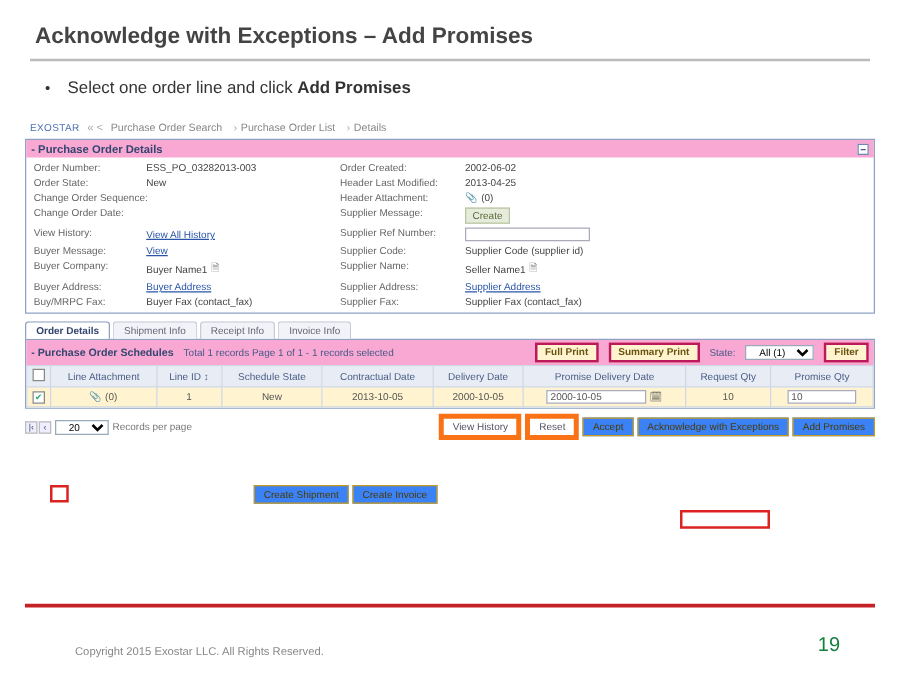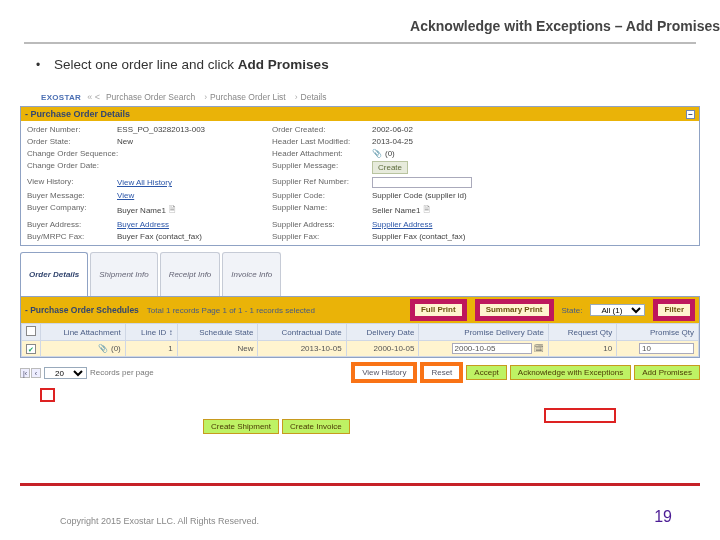--- a/index.html
+++ b/index.html
@@ -6,24 +6,23 @@
   body {
     font-family: Arial, Helvetica, sans-serif;
     width: 720px; height: 540px;
     background: #fff;
     color: #333;
     position: relative;
     overflow: hidden;
   }
   .slide-title {
     padding: 18px 0 6px 28px;
-    font-size: 14px;
+    font-size: 18px;
     font-weight: bold;
     color: #444;
-    text-align: right;
   }
   .hr { height: 2px; background: #bbb; margin: 2px 24px 10px 24px; }
   .bullet-row {
     display: flex; align-items: flex-start;
     padding: 2px 40px 10px 36px;
     font-size: 13.5px; color: #333;
   }
   .bullet-dot { width: 18px; flex: 0 0 18px; font-size: 12px; line-height: 18px; }
   .bullet-text { line-height: 18px; }
   .bold { font-weight: bold; }
@@ -32,31 +31,31 @@
     margin: 6px 20px 0 20px;
     font-size: 8.5px;
     color: #555;
   }
   .app .crumb-bar {
     display: flex; align-items: center; gap: 6px;
     padding: 2px 4px 4px 4px;
     color: #888;
   }
   .brand {
-    font-weight: bold; color: #4b6fb3; font-size: 8px; letter-spacing: .3px; margin-left: 17px;
+    font-weight: normal; color: #4b6fb3; font-size: 8px; letter-spacing: .3px;
   }
   .nav-dots { color: #aaa; font-size: 9px; }
   .crumb { color: #888; }
   .crumb-sep::before { content: "›"; margin: 0 3px; color: #aaa; }
 
   .panel {
     border: 1px solid #8fa2c4;
   }
   .panel-header {
-    background: #eab308;
+    background: #f9a8d4;
     color: #33466f;
     font-weight: bold;
     font-size: 9px;
     padding: 2px 4px;
     display: flex; align-items: center; justify-content: space-between;
   }
   .panel-header .collapse-icon {
     width: 9px; height: 9px; line-height: 8px; text-align: center;
     border: 1px solid #6f86b3; background: #fff; color: #33466f; font-size: 8px;
   }
@@ -79,42 +78,42 @@
   .txtfield.w80 { width: 80px; }
   .txtfield.w55 { width: 55px; }
   .create-btn {
     display: inline-block; background: #e7ebdc; border: 1px solid #b9c4a0;
     color: #5b6a3a; font-size: 8px; padding: 0 5px; line-height: 11px; cursor:pointer;
   }
 
   .tabs { margin-top: 6px; display: flex; gap: 2px; font-size: 8px; }
   .tab {
     border: 1px solid #c6cbd6; border-bottom: none; background: #f1f3f8;
-    color: #667; padding: 17px 8px; border-radius: 3px 3px 0 0; cursor:pointer;font-style:italic;
+    color: #667; padding: 2px 8px; border-radius: 3px 3px 0 0; cursor:pointer;
   }
   .tab.active { background: #fff; color: #33466f; font-weight: bold; border-color:#8fa2c4;}
   .schedule-panel .panel-header {
     display: flex; gap: 8px; align-items: center; font-size: 8.5px;
   }
   .schedule-panel .panel-header .sched-title { font-weight: bold; }
   .schedule-panel .panel-header .sched-info { font-weight: normal; color:#445a86; font-size:8px;}
   .print-btn {
-    background: #fff4cf; border: 5px solid #be185d; color:#6a5310;
+    background: #fff4cf; border: 2px solid #be185d; color:#6a5310;
     padding: 0 6px; line-height: 12px; font-size: 8px; cursor:pointer;
   }
   .spacer { flex: 1; }
   .state-drop {
     background: #fff; border: 1px solid #9ab; font-size: 8px; padding: 0 6px; height:12px;
   }
 
   .grid {
     width: 100%; border-collapse: collapse; font-size: 8px; color:#555; background:#fff;
   }
   .grid th, .grid td {
-    border: 1px solid #cfd7e5; padding: 2px 4px; text-align: right; white-space: nowrap;
+    border: 1px solid #cfd7e5; padding: 2px 4px; text-align: center; white-space: nowrap;
   }
   .grid th { background: #e8edf5; color:#4a5d85; font-weight:normal; }
   .grid tr.sel td { background: #fff4cf; }
   .chk { width:10px; height:10px; border:1px solid #888; background:#fff; display:inline-block; text-align:center; line-height:9px; font-size:7px; }
   .chk.checked::before { content:"✔"; color:#2a6; }
 
   .highlight-red {
     position: absolute; border: 2px solid #d22; pointer-events: none;
   }
   .hl1 { left: 40px; top: 388px; width: 15px; height: 14px; }
@@ -127,31 +126,31 @@
   .pager-arrows {
     display:flex; gap:1px;
   }
   .pager-arrows span {
     width:10px; height:10px; border:1px solid #bbb; background:#eef; text-align:center; line-height:9px; font-size:7px; color:#446;
   }
   .plain-btn {
     background:#fff; border:4px solid #f97316; color:#556; padding:0 7px; line-height:13px; font-size:8px; cursor:pointer;
   }
   .gold-btn {
-    background:#bef264; border:1px solid #c79a1e; color:#4a3a05; padding:0 7px; line-height:13px; font-size:8px; cursor:pointer;
+    background:#3b82f6; border:1px solid #c79a1e; color:#4a3a05; padding:0 7px; line-height:13px; font-size:8px; cursor:pointer;
   }
 
   .footer {
     position: absolute; left: 0; right: 0; bottom: 14px;
     display: flex; justify-content: space-between; align-items: flex-end;
     padding: 0 48px 0 60px;
     font-size: 9px; color: #888;
   }
   .redbar { position:absolute; left:20px; right:20px; bottom:54px; height:3px; background:#c62127; }
-  .pagenum { font-size: 16px; color: #4c1d95; }
+  .pagenum { font-size: 16px; color: #15803d; }
 </style>
 </head>
 <body>
 
 <div class="slide-title">Acknowledge with Exceptions – Add Promises</div>
 <div class="hr"></div>
 
 <div class="bullet-row">
   <div class="bullet-dot">•</div>
   <div class="bullet-text">

